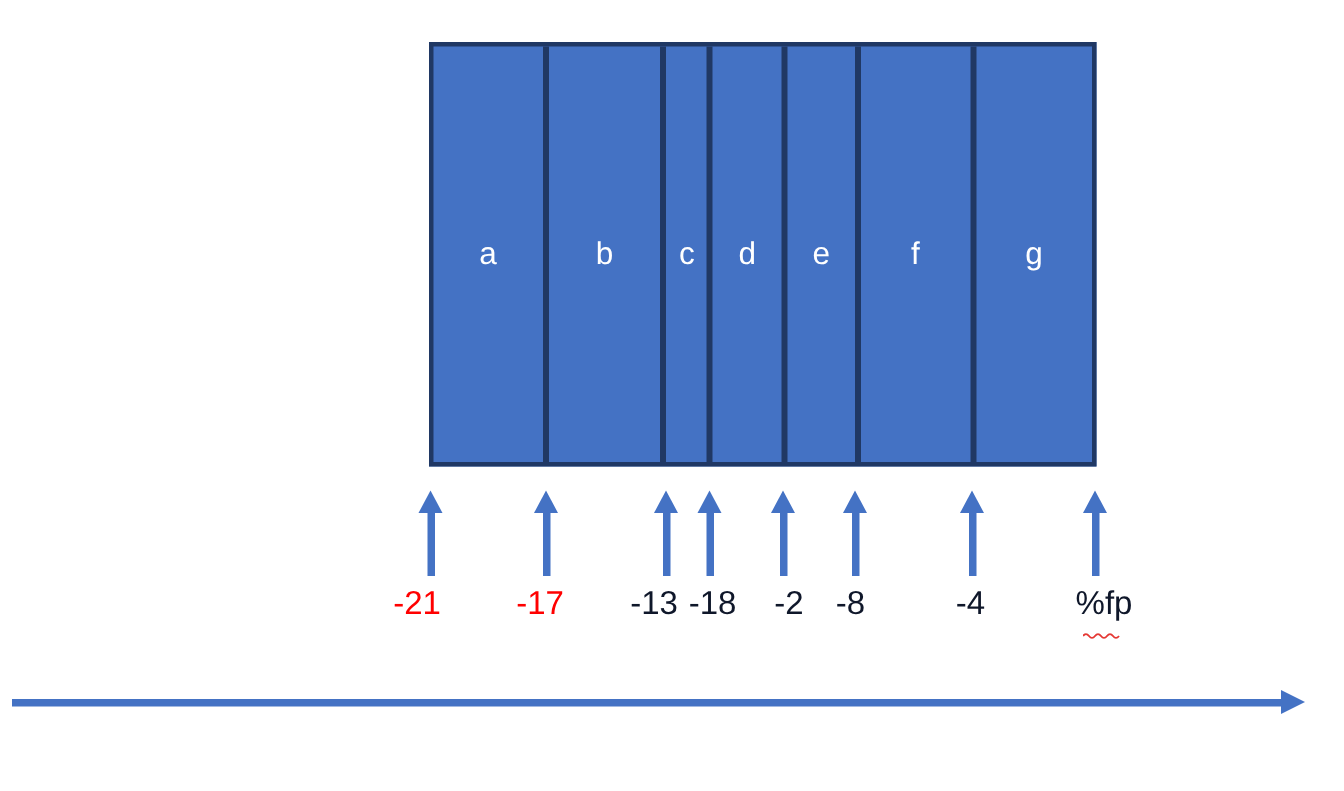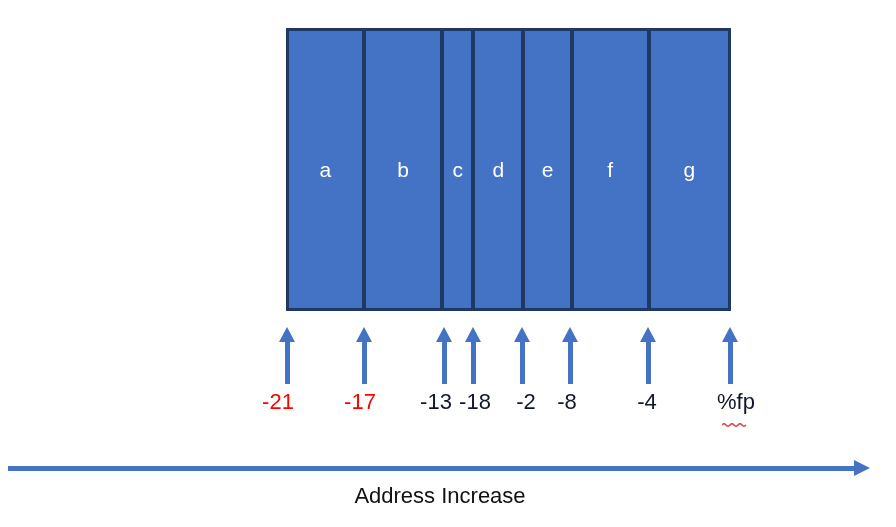--- a/index.html
+++ b/index.html
@@ -131,15 +131,14 @@
   <div class="off" style="left:704px">%fp</div>
 
   <div class="squiggle">
     <svg width="26" height="5" viewBox="0 0 26 5" xmlns="http://www.w3.org/2000/svg">
       <path d="M0 3 Q 2 0.5, 4 3 T 8 3 T 12 3 T 16 3 T 20 3 T 24 3" fill="none" stroke="#E53935" stroke-width="1.3"></path>
     </svg>
   </div>
 
   <div class="axis-stem"></div>
   <div class="axis-head"></div>
-  <div class="axis-label">Address Increase</div>
 
 </div>
 
 </body></html>

